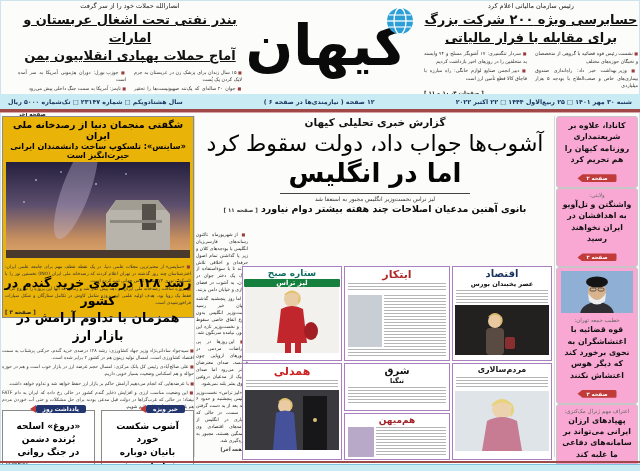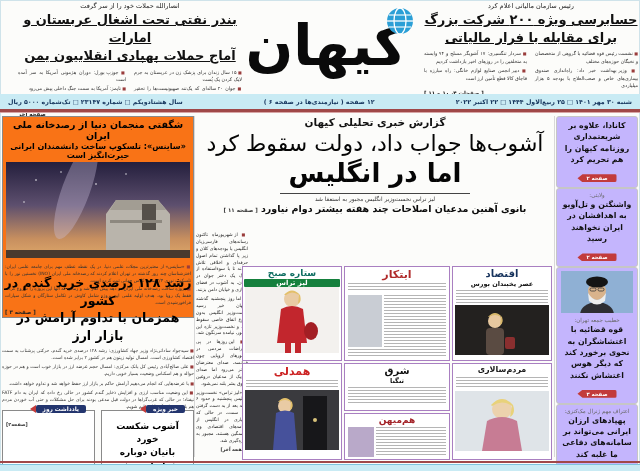--- a/index.html
+++ b/index.html
@@ -23,21 +23,21 @@
            display:flex;justify-content:space-between;align-items:center;padding:0 8px;
            font-size:6.3px;font-weight:bold;color:#14345c;box-sizing:border-box;}
   .rule{position:absolute;left:0;right:0;}
   .rule-main{top:109px;height:3px;background:#a04848;border-bottom:1px solid #d8a6a6;}
   .rule-bottom{top:461px;height:2px;background:#a04848;}
   .strip-bottom{position:absolute;top:464px;left:0;right:0;height:7px;background:#c9ebf4;border-top:1px solid #7fc4dd;}
   .vline{position:absolute;top:116px;bottom:14px;width:1px;background:#d8d8d8;}
   
   .sidebar{position:absolute;top:116px;left:556px;width:82px;height:344px;
            display:flex;flex-direction:column;justify-content:space-between;}
-  .sbox{border:1px solid #c6c6c6;border-radius:3px;background:#c4b5fd;padding:3px 3px 3px;
+  .sbox{border:1px solid #c6c6c6;border-radius:3px;background:#f9a8d4;padding:3px 3px 3px;
         text-align:center;}
   .sbox .kicker{font-size:5.5px;color:#666;}
   .stitle{font-size:7.8px;font-weight:bold;line-height:1.45;color:#101010;}
   .tag{display:inline-block;background:#c23b3b;color:#fff;font-size:5.3px;font-weight:bold;
        padding:1px 9px;border-radius:2px;margin-top:2px;
        clip-path:polygon(0 50%,5px 0,100% 0,100% 100%,5px 100%);}
   
   .main{position:absolute;top:114px;left:196px;width:358px;text-align:center;}
   .main-kicker{font-size:10.5px;font-weight:bold;color:#111;padding:2px 0;}
   .main-h1{font-size:22px;font-weight:normal;letter-spacing:-0.5px;line-height:1.25;color:#050505;}
@@ -55,21 +55,21 @@
   .tile{border:1px solid #a97fc1;background:#fff;overflow:hidden;padding:1px;box-sizing:border-box;
         display:flex;flex-direction:column;}
   .mast{font-weight:bold;text-align:center;line-height:1.2;}
   .fl{background:repeating-linear-gradient(to bottom,rgba(120,120,120,.55) 0 1px,transparent 1px 3px);}
   .tile-split{display:flex;flex-direction:column;gap:2px;}
   .tile-split .tile{flex:1;}
   .thead{font-size:6.5px;font-weight:bold;text-align:center;color:#111;}
   .redbox{background:#15803d;color:#fff;font-size:7px;font-weight:bold;text-align:center;border-radius:1px;padding:0 2px;}
   
   .obox{position:absolute;top:116px;right:446px;left:2px;width:192px;border:1px solid #8a8a8a;
-        background:#f97316;padding:2px;box-sizing:border-box;text-align:center;}
+        background:#eab308;padding:2px;box-sizing:border-box;text-align:center;}
   .obs-h1{font-size:9.5px;font-weight:bold;}
   .obs-h2{font-size:8px;font-weight:bold;letter-spacing:-0.3px;margin-top:1px;}
   .obs-cap{font-size:4.5px;line-height:1.5;text-align:justify;color:#333;margin-top:2px;direction:rtl;}
   .wheat{position:absolute;top:274px;left:2px;width:192px;text-align:center;}
   .wheat-h{font-size:12.5px;font-weight:bold;line-height:1.4;letter-spacing:-0.3px;}
   .wheat-b{margin-top:3px;font-size:4.6px;line-height:1.55;text-align:justify;color:#333;}
   .boxrow{position:absolute;top:410px;left:2px;width:192px;display:flex;gap:6px;}
   .nbox{position:relative;flex:1;border:1px solid #8a8a8a;background:#fff;text-align:center;
         padding:9px 3px 3px;box-sizing:border-box;}
   .ribbon{position:absolute;top:-6px;right:8px;display:flex;align-items:center;direction:ltr;}
@@ -338,19 +338,23 @@
         <div>آشوب شکست خورد</div>
         <div>بانیان دوباره نقابدار شدند</div>
       </div>
 
     </div>
     <div class="nbox">
       <div class="ribbon">
         <span class="arr"></span>
         <span class="lab">یادداشت روز</span>
       </div>
+      <div class="nbox-t">
+        <div>«دروغ» اسلحه بُرنده دشمن</div>
+        <div>در جنگ روانی</div>
+      </div>
       <div class="nbox-pg">[صفحه۲]</div>
     </div>
   </div>
 
   <div class="rule rule-bottom"></div>
   <div class="strip-bottom"></div>
 </div>
 
 </body></html>

